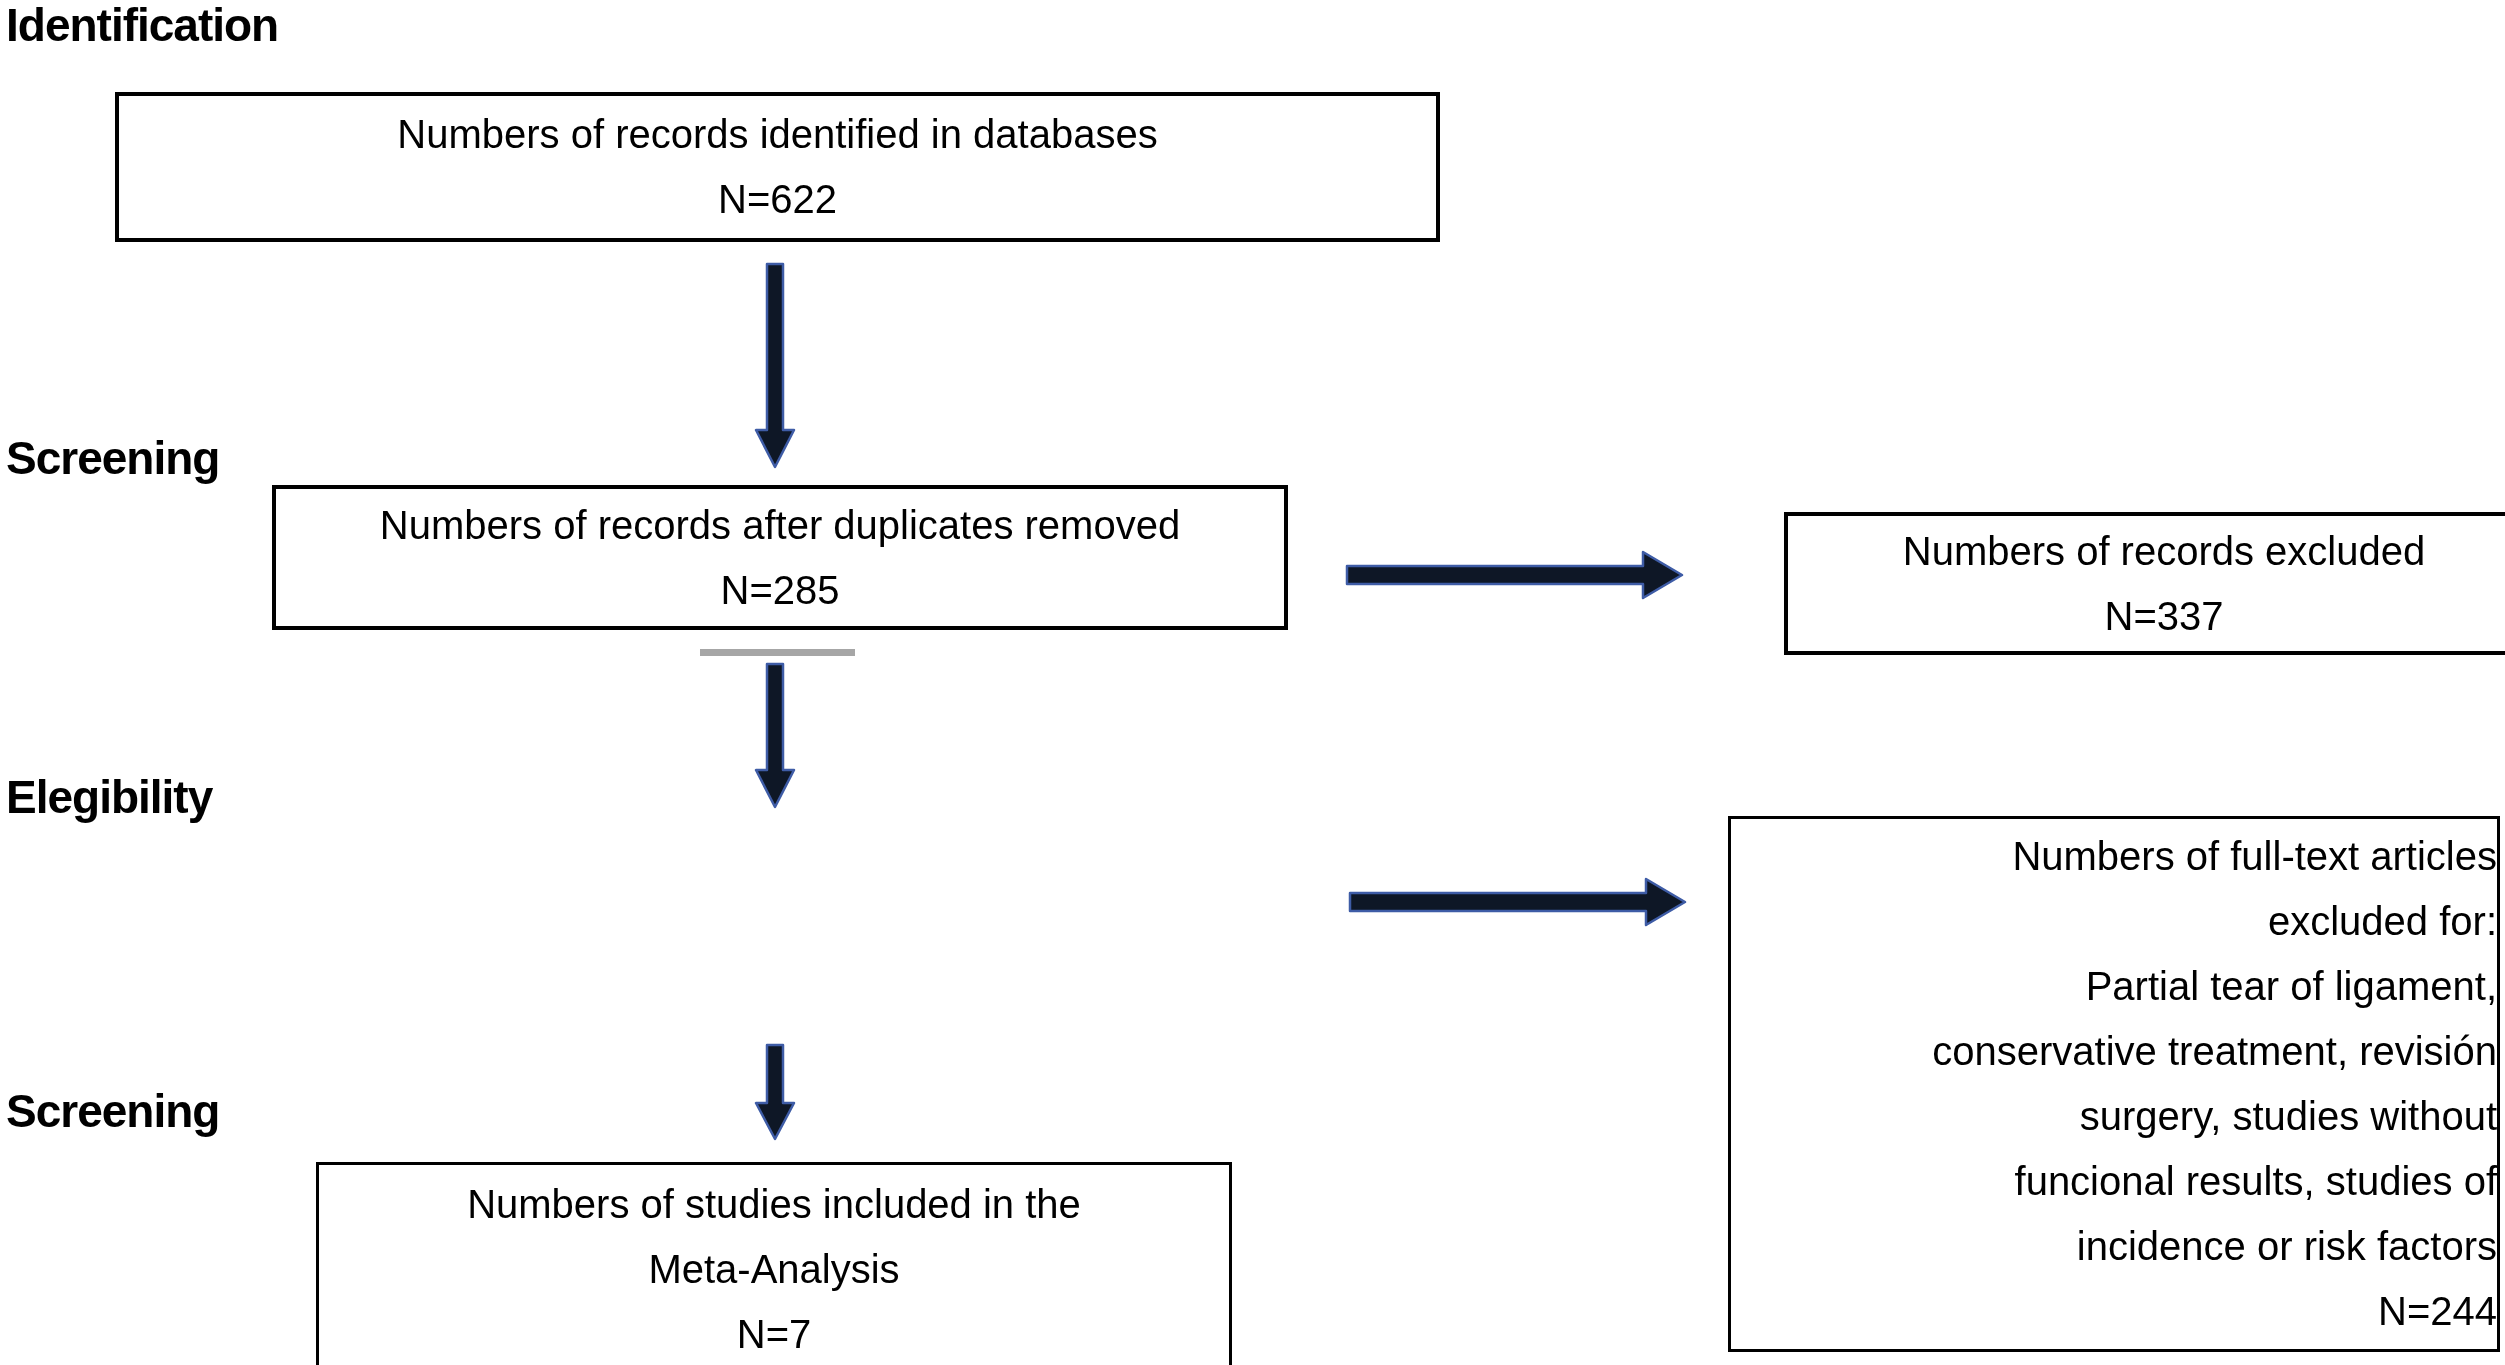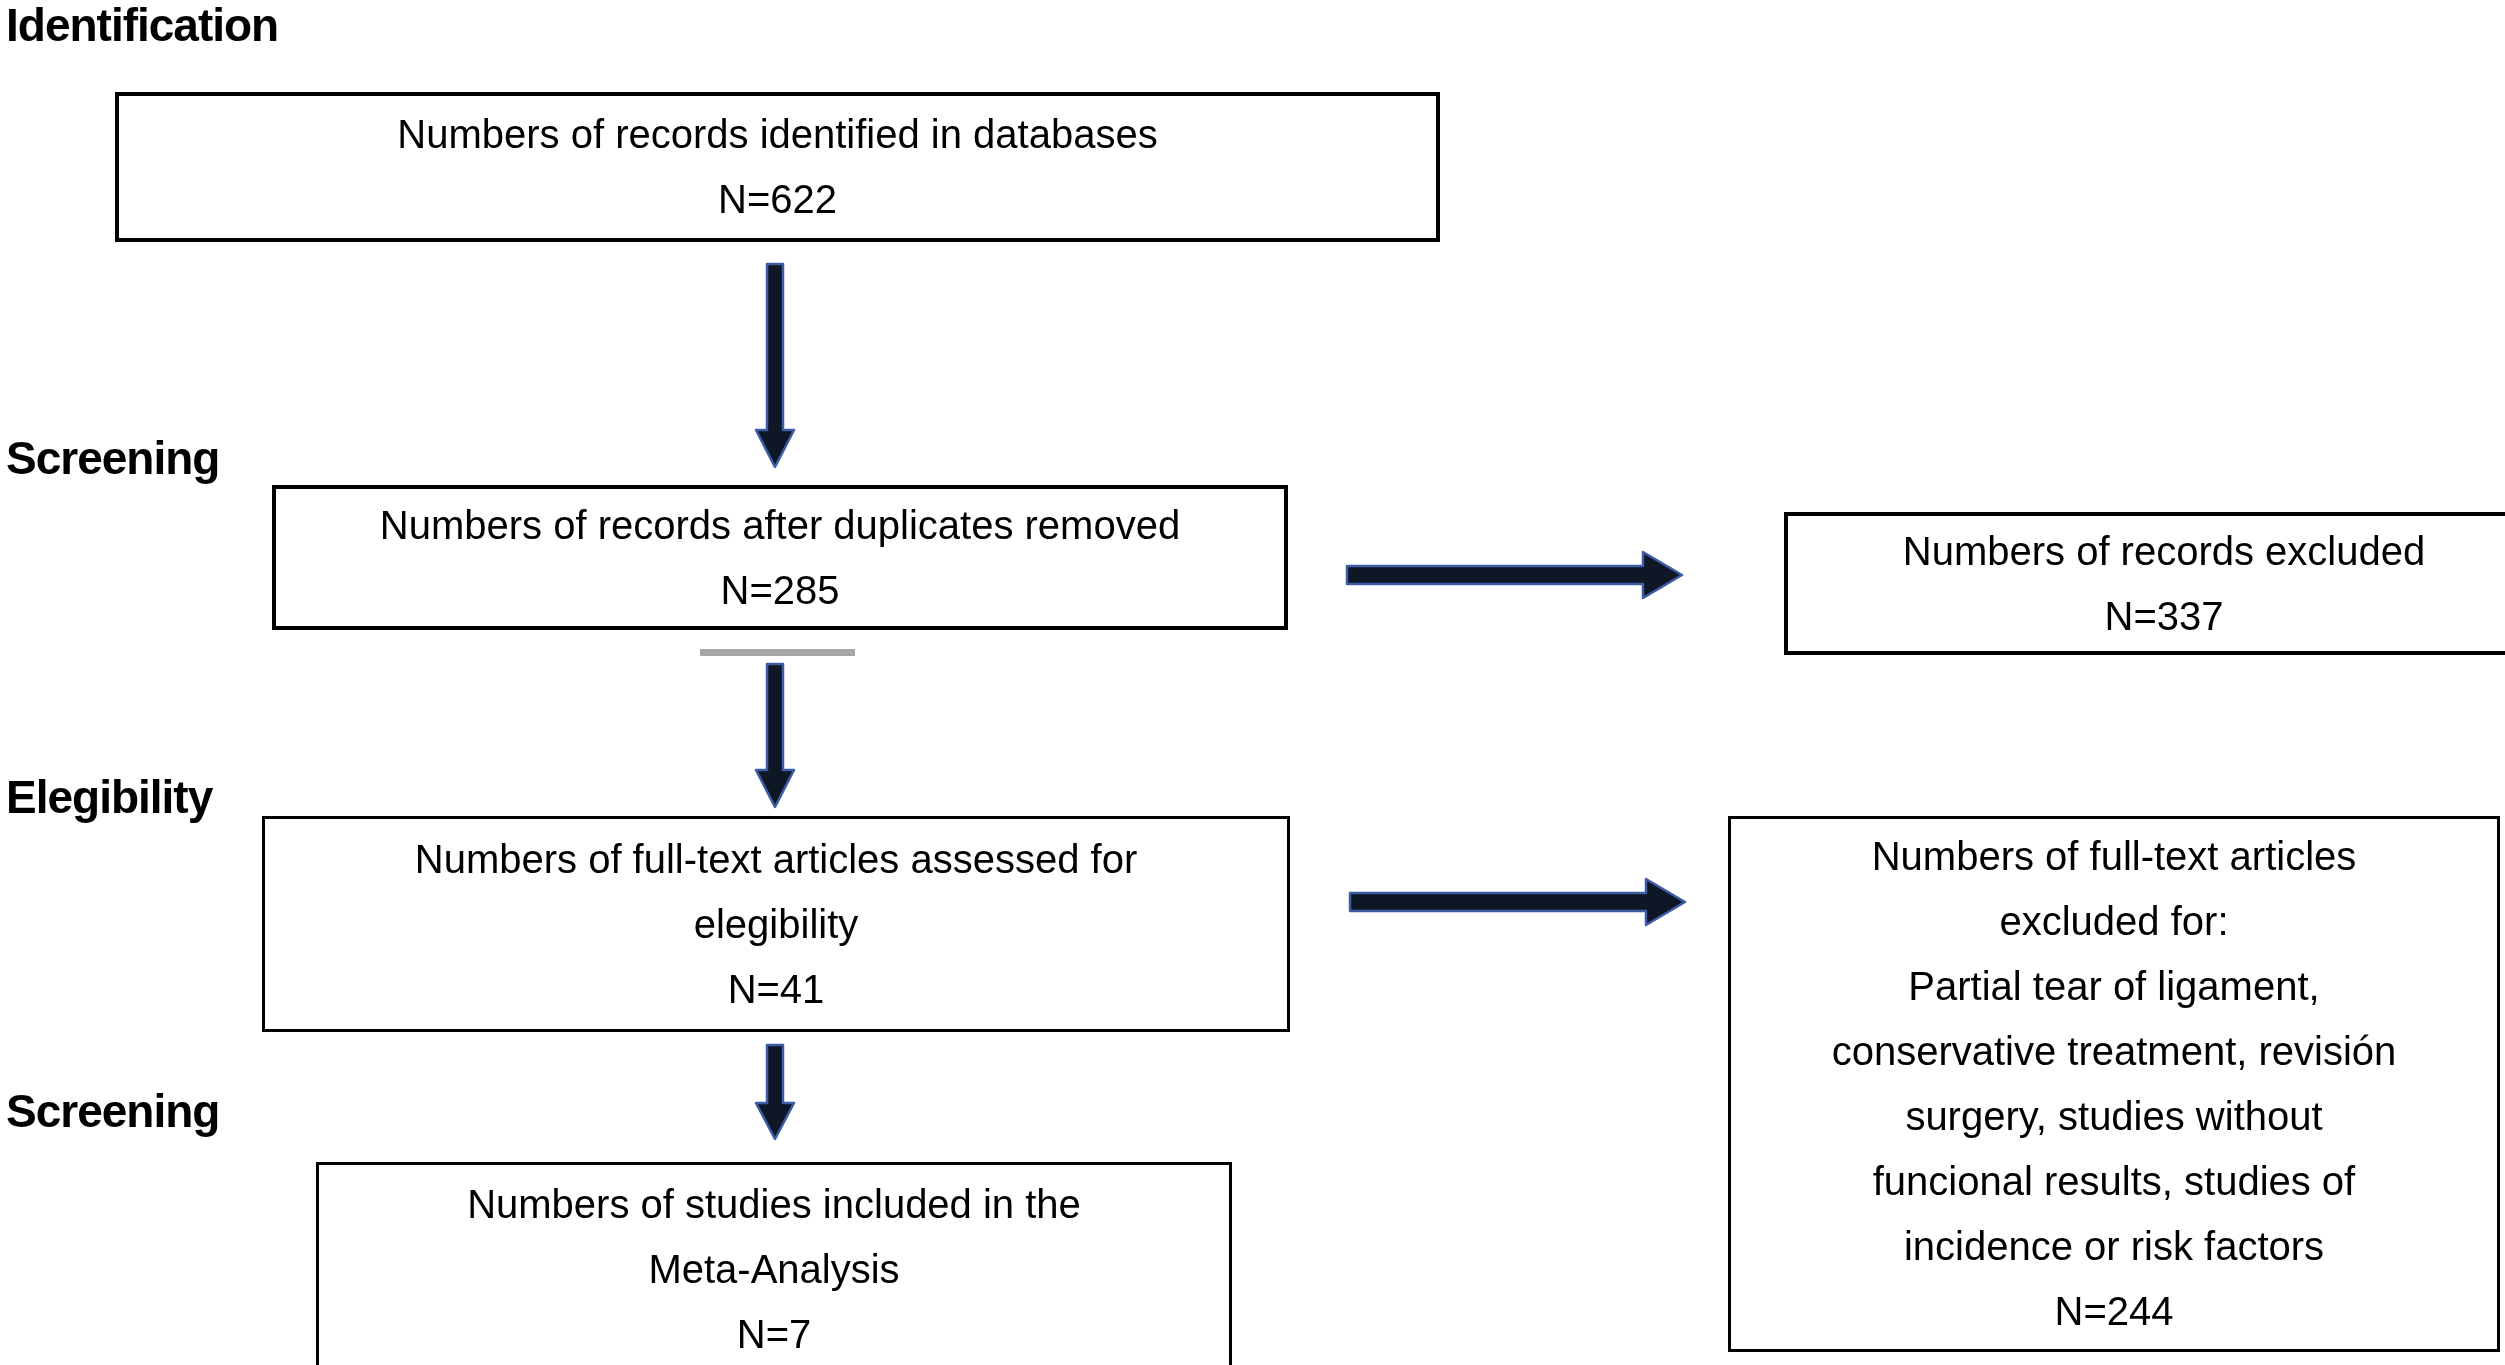--- a/index.html
+++ b/index.html
@@ -89,32 +89,27 @@
 
   <div class="flow-box" style="left:1742px; top:512px; width:760px; height:143px;margin-left:42px;">
     <div class="box-text">Numbers of records excluded
 N=337</div>
   </div>
 
   <svg class="arrow" style="left:745px; top:662px;" width="60" height="148" viewBox="0 0 60 148">
     <polygon class="arrow-shape" points="22,2 38,2 38,108 49,108 30,145 11,108 22,108"></polygon>
   </svg>
 
-  <div class="flow-box thin" style="left:262px; top:816px; width:1028px; height:216px;">
-    <div class="box-text">Numbers of full-text articles assessed for
-elegibility
-N=41</div>
-  </div>
 
   <svg class="arrow" style="left:1348px; top:872px;" width="340" height="60" viewBox="0 0 340 60">
     <polygon class="arrow-shape" points="2,21 298,21 298,7 337,30 298,53 298,39 2,39"></polygon>
   </svg>
 
   <div class="flow-box thin" style="left:1728px; top:816px; width:772px; height:536px;">
-    <div class="box-text" style="line-height:65px;">Numbers of full-text articles
+    <div class="box-text" style="line-height:65px;text-align:right;">Numbers of full-text articles
 excluded for:
 Partial tear of ligament,
 conservative treatment, revisión
 surgery, studies without
 funcional results, studies of
 incidence or risk factors
 N=244</div>
   </div>
 
   <svg class="arrow" style="left:745px; top:1043px;" width="60" height="99" viewBox="0 0 60 99">

